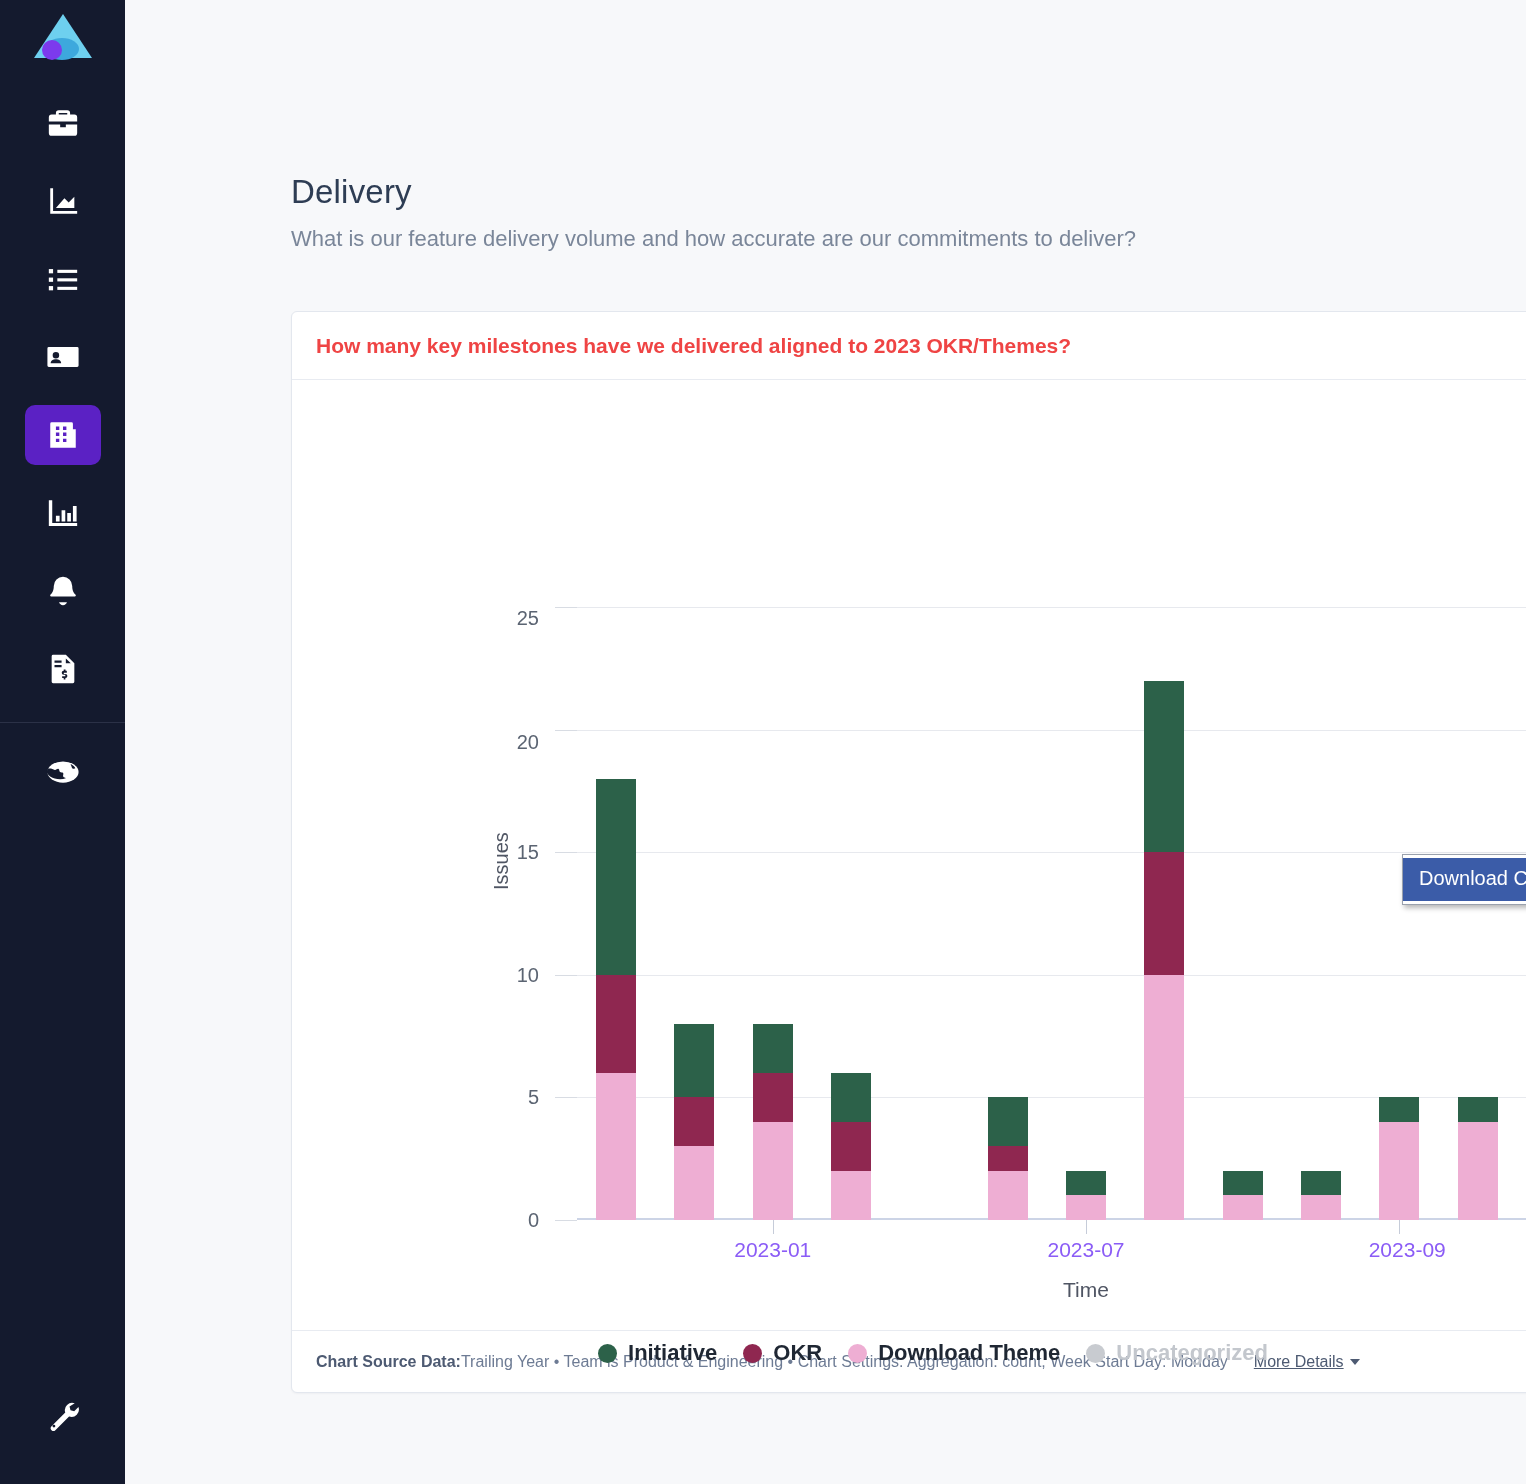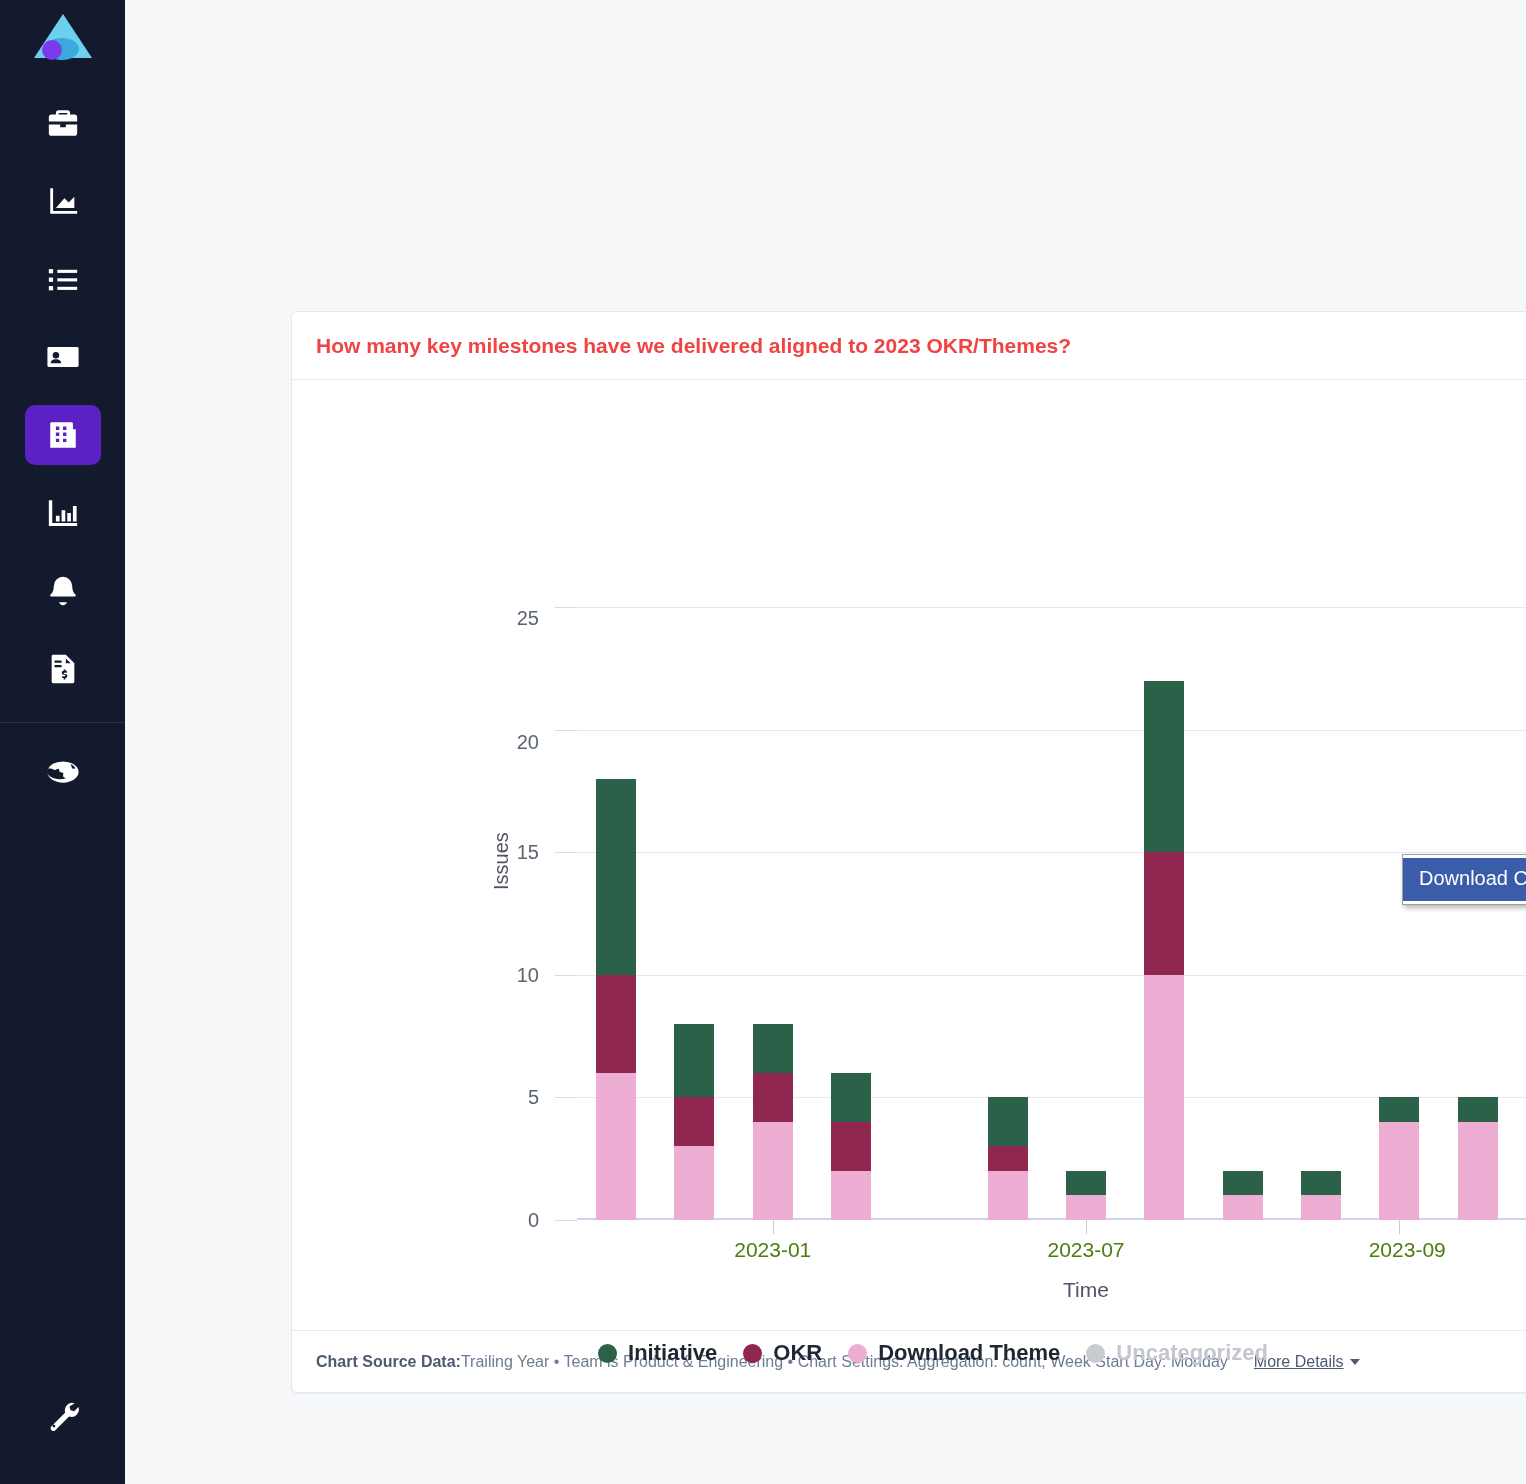--- a/index.html
+++ b/index.html
@@ -77,21 +77,21 @@
     position: absolute; right: 1020px; width: 70px; text-align: right;
     font-size: 20px; color: #5b6472; transform: translateY(-50%); padding-right: 36px;
   }
   .ytick-dash { position:absolute; right:1018px; width:22px; height:1px; background:#d8dce3; }
   .ylabel {
     position: absolute; left: 198px; top: 510px;
     font-size: 20px; color: #4f5563;
     transform: rotate(-90deg); transform-origin: left top; white-space: nowrap;
   }
   .xtick { position:absolute; top: 662px; width: 1px; height: 14px; background: #c6ccd9; }
-  .xtick-lab { position:absolute; top: 680px; font-size: 21px; color:#4d7c0f; transform: translateX(-50%); white-space: nowrap;}
+  .xtick-lab { position:absolute; top: 680px; font-size: 21px; color:#8b5cf6; transform: translateX(-50%); white-space: nowrap;}
   .xlabel { position:absolute; left:50%; top: 718px; transform: translateX(-50%); font-size: 21px; color:#4f5563; }
 
   .bar { position: absolute; bottom: 0; }
   .seg { position: absolute; left: 0; width: 100%; }
 
   .legend {
     position: absolute; left: 0; right: 0; top: 960px;
     display: flex; align-items: center; justify-content: center; gap: 0;
   }
   .leg { display:flex; align-items:center; gap:11px; margin-right: 26px; cursor:pointer; }
@@ -187,20 +187,24 @@
 
     <div class="nav-item nav-bottom">
       <svg width="34" height="34" viewBox="0 0 24 24">
           <path d="M20.3 3.7a5.2 5.2 0 0 0-6.7 6.6L3.9 20a1.9 1.9 0 0 0 2.7 2.7l9.7-9.7a5.2 5.2 0 0 0 6.6-6.7l-3 3-2.6-.7-.7-2.6 3.7-2.3zM5.6 20.8a1 1 0 1 1 0-2 1 1 0 0 1 0 2z"></path>
         </svg>
     </div>
   </nav>
 
   <div id="main">
 
+    <div class="page-head">
+      <div class="page-title">Delivery</div>
+      <div class="page-sub">What is our feature delivery volume and how accurate are our commitments to deliver?</div>
+    </div>
 
     <div class="cards-row">
 
       <section class="card">
 
         <header class="card-head">
           <div class="card-title">How many key milestones have we delivered aligned to 2023 OKR/Themes?</div>
 
         </header>
 

